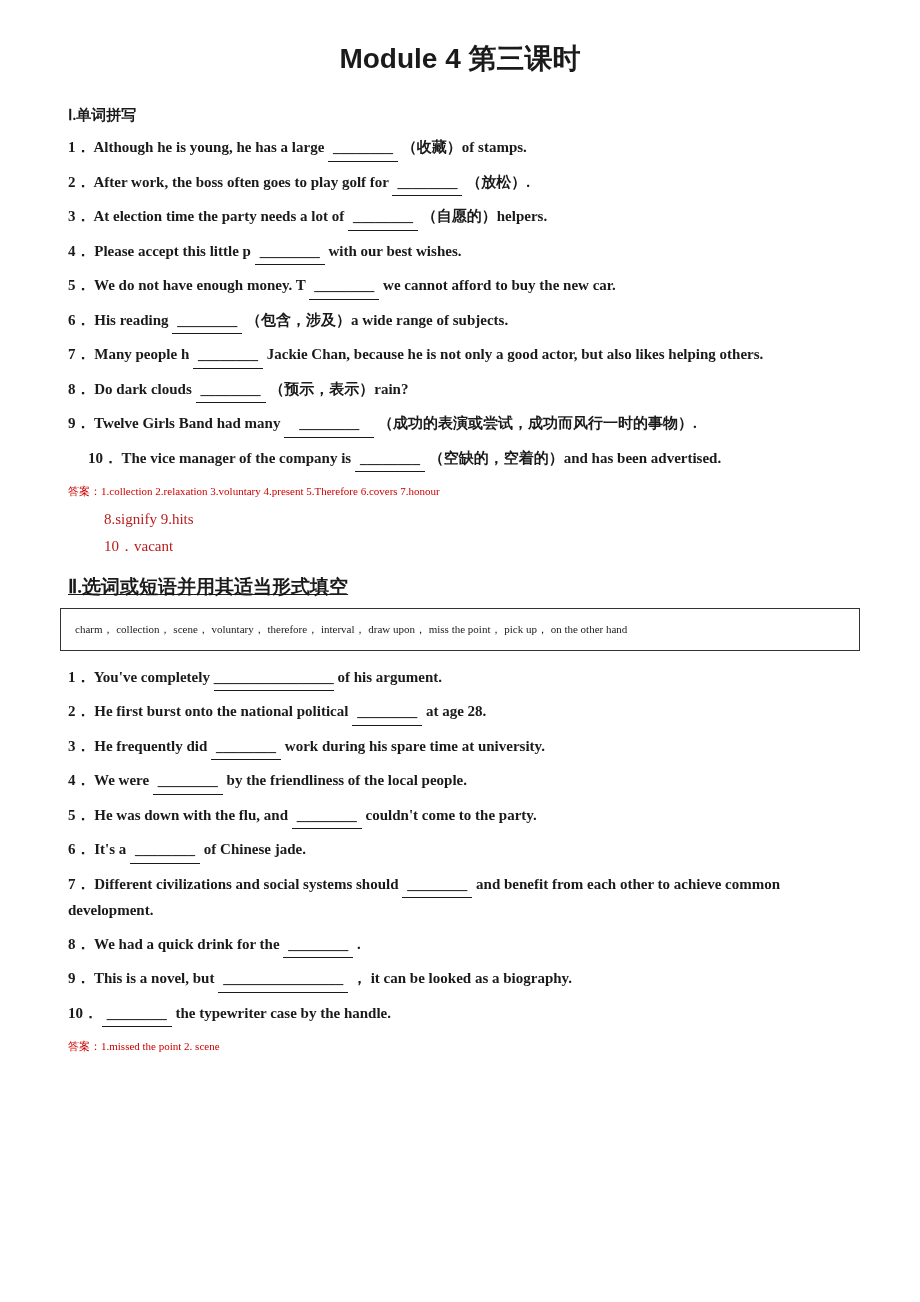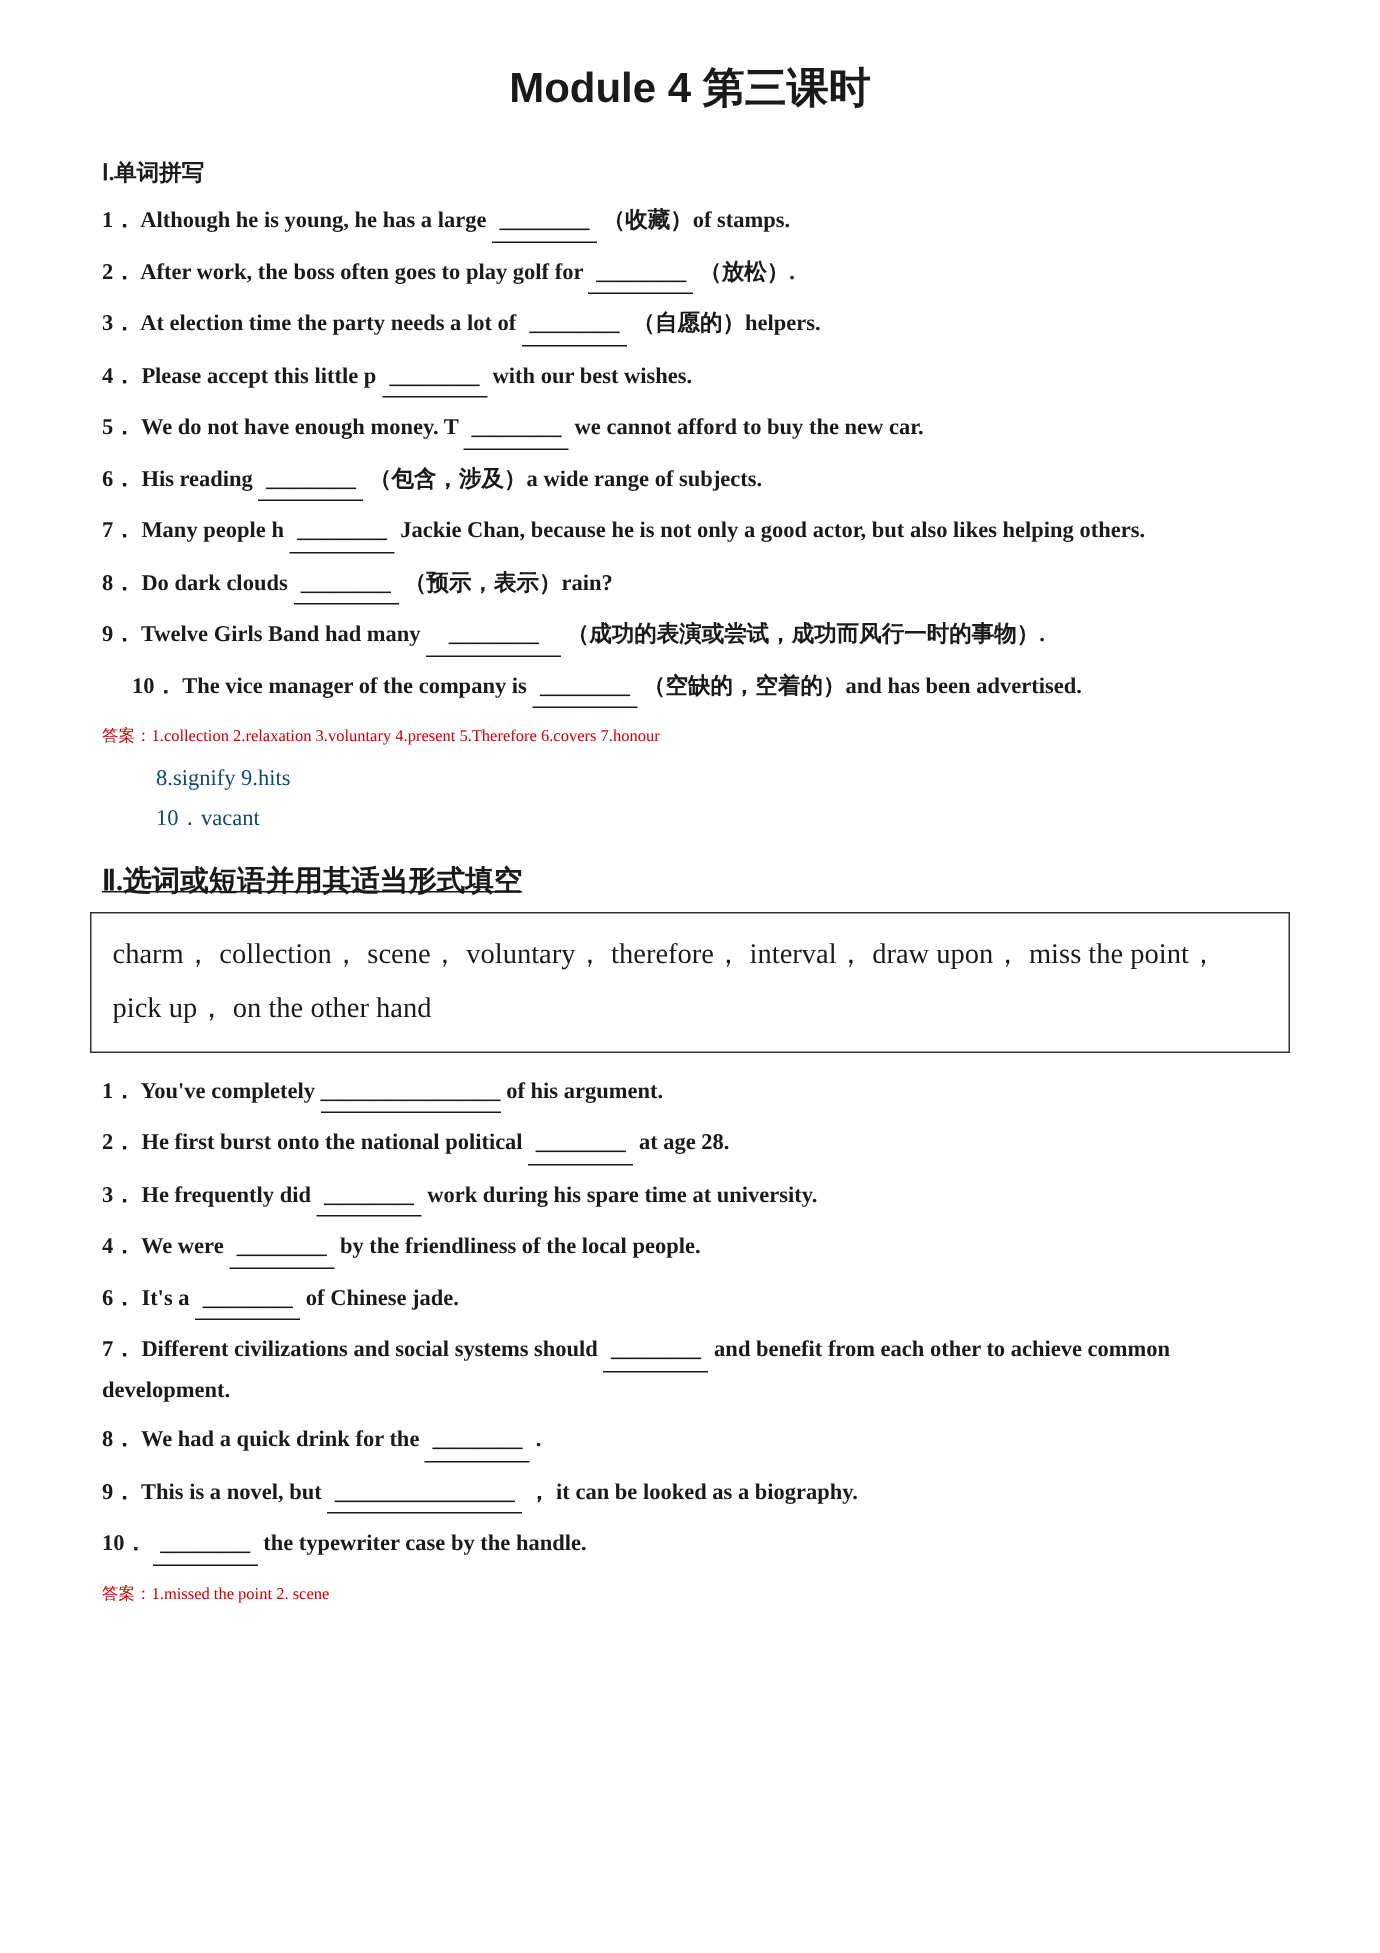--- a/index.html
+++ b/index.html
@@ -47,38 +47,38 @@
     }
     .answer-line {
       color: #cc0000;
       font-size: 11px;
       margin-top: 6px;
       margin-bottom: 4px;
       padding-left: 8px;
       line-height: 1.8;
     }
     .answer-line2 {
-      color: #0c4a6e;
+      color: #b91c1c;
       font-size: 15px;
       padding-left: 8px;
       line-height: 1.8;
     }
     .section-ii-title {
       font-size: 19px;
       font-weight: bold;
       margin-bottom: 8px;
       margin-left: 8px;
       text-decoration: underline;
     }
     .word-box {
       border: 1px solid #333;
       padding: 10px 14px;
       margin-bottom: 14px;
       line-height: 1.9;
-      font-size: 19px;
+      font-size: 11px;
     }
     .indent {
       padding-left: 28px;
     }
   </style>
 </head>
 <body>
 
 <div class="page-title">Module 4    第三课时</div>
 
@@ -191,20 +191,26 @@
       <span>work during his spare time at university.</span>
     </li>
 
     <li class="question-item">
       <span>4．</span>
       <span>We were</span>
       <span class="blank">________</span>
       <span>by the friendliness of the local people.</span>
     </li>
 
+    <li class="question-item">
+      <span>5．</span>
+      <span>He was down with the flu, and</span>
+      <span class="blank">________</span>
+      <span>couldn't come to the party.</span>
+    </li>
 
     <li class="question-item">
       <span>6．</span>
       <span>It's a</span>
       <span class="blank">________</span>
       <span>of Chinese jade.</span>
     </li>
 
     <li class="question-item">
       <span>7．</span>

